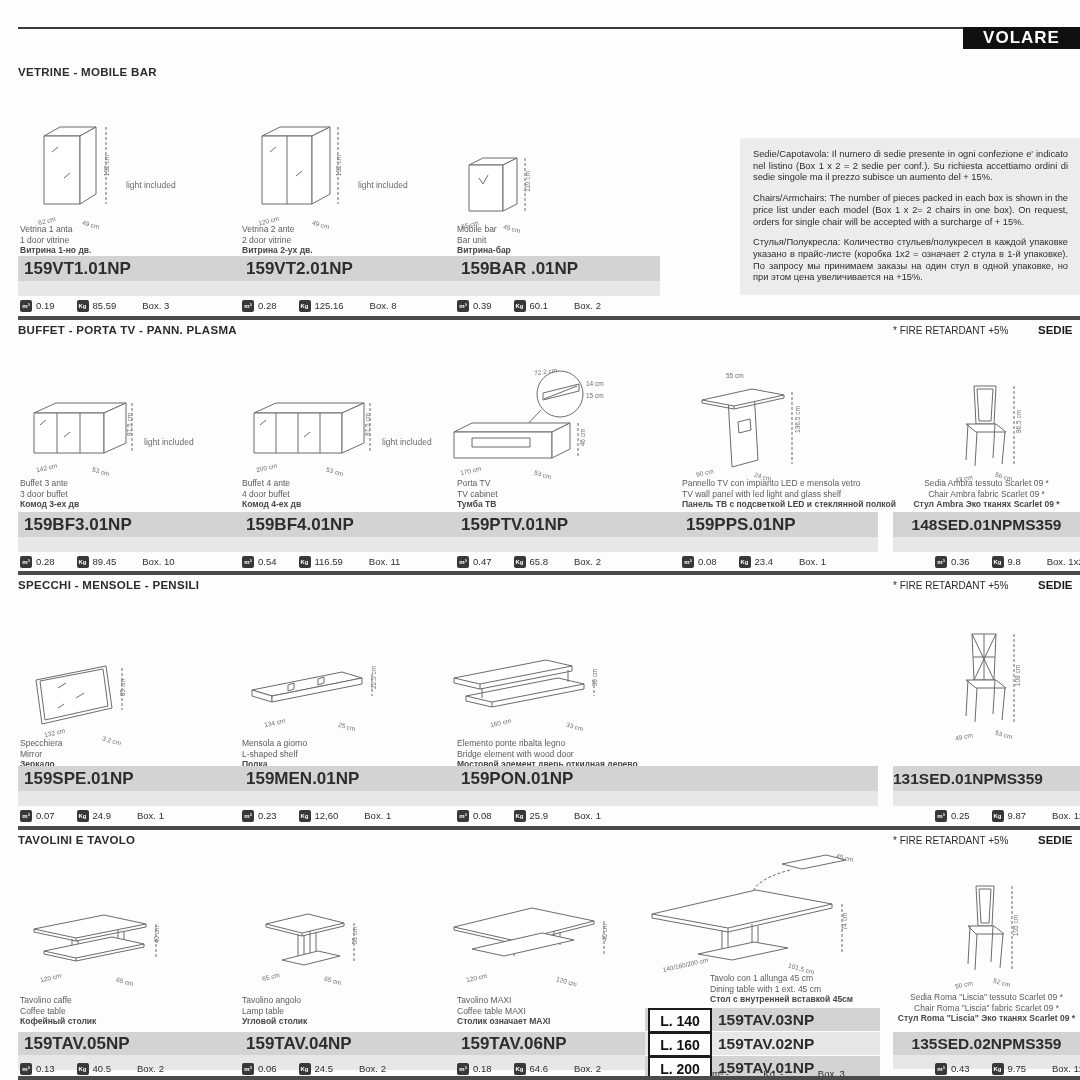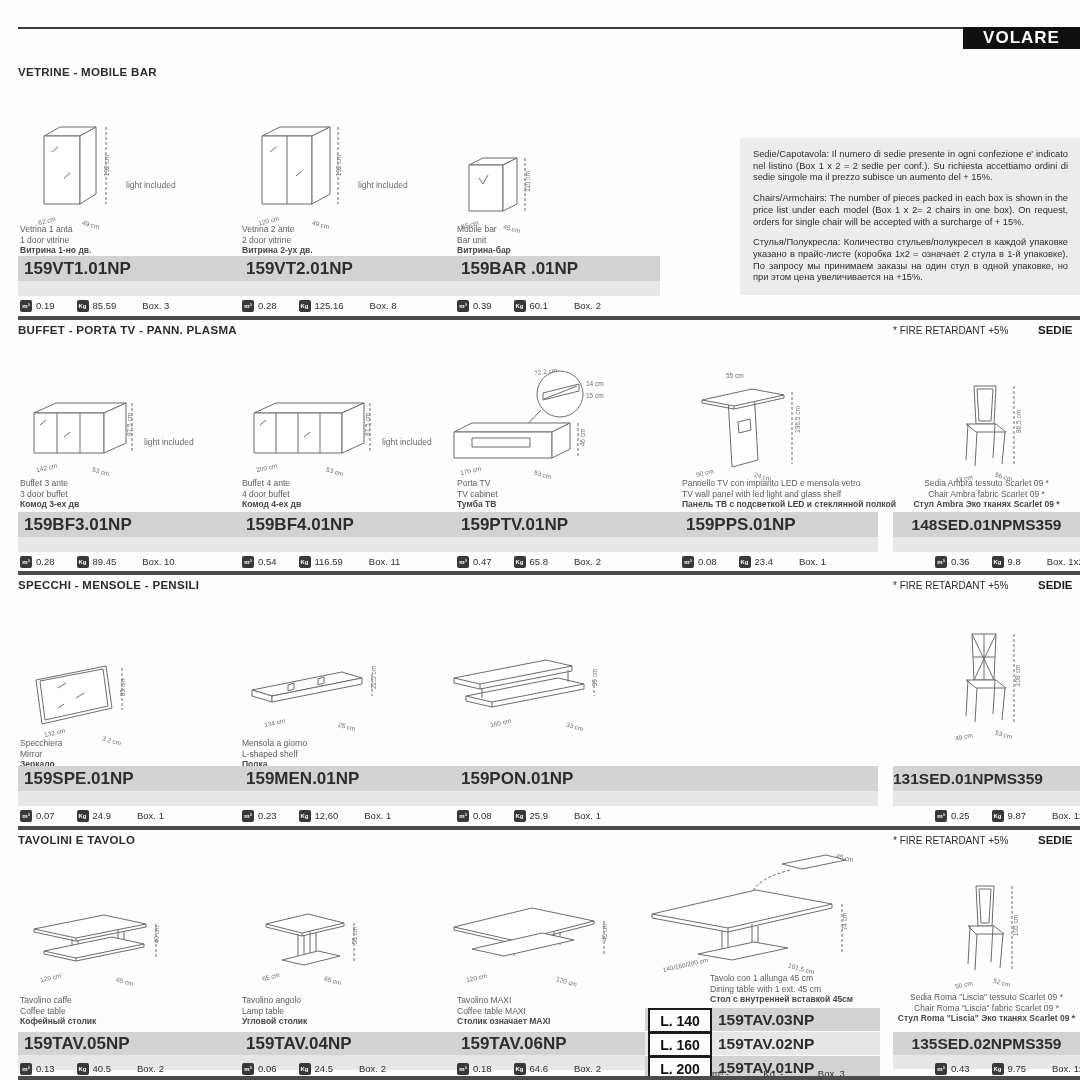--- a/index.html
+++ b/index.html
@@ -392,20 +392,25 @@
   <div class="abs desc" style="left:20px;top:738px">
     <div>Specchiera</div>
     <div>Mirror</div>
     <div class="ru">Зеркало</div>
   </div>
   <div class="abs desc" style="left:242px;top:738px">
     <div>Mensola a giorno</div>
     <div>L-shaped shelf</div>
     <div class="ru">Полка</div>
   </div>
+  <div class="abs desc" style="left:457px;top:738px">
+    <div>Elemento ponte ribalta legno</div>
+    <div>Bridge element with wood door</div>
+    <div class="ru">Мостовой элемент дверь откидная дерево</div>
+  </div>
 
   <div class="abs band" style="left:18px;top:766px;width:860px;height:25px"></div>
   <div class="abs band2" style="left:18px;top:791px;width:860px;height:15px"></div>
   <div class="abs band" style="left:893px;top:766px;width:187px;height:25px"></div>
   <div class="abs band2" style="left:893px;top:791px;width:187px;height:15px"></div>
   <div class="abs code" style="left:24px;top:769px">159SPE.01NP</div>
   <div class="abs code" style="left:246px;top:769px">159MEN.01NP</div>
   <div class="abs code" style="left:461px;top:769px">159PON.01NP</div>
   <div class="abs code sm center" style="left:893px;top:770px;width:149px">131SED.01NPMS359</div>
 

